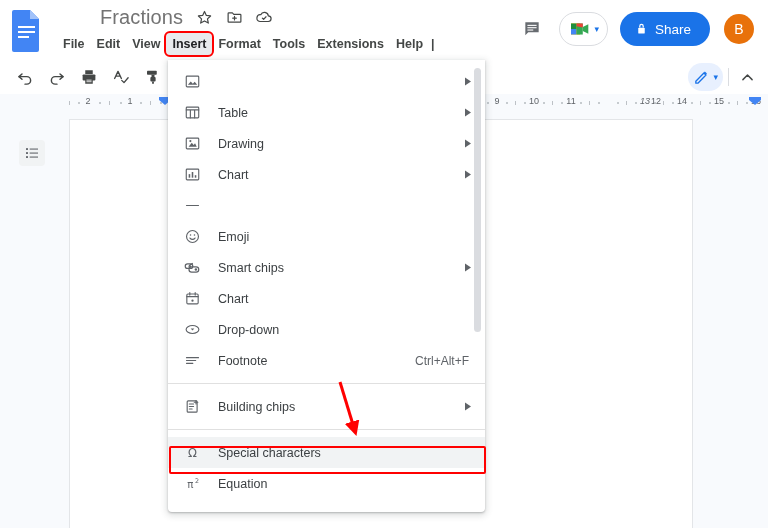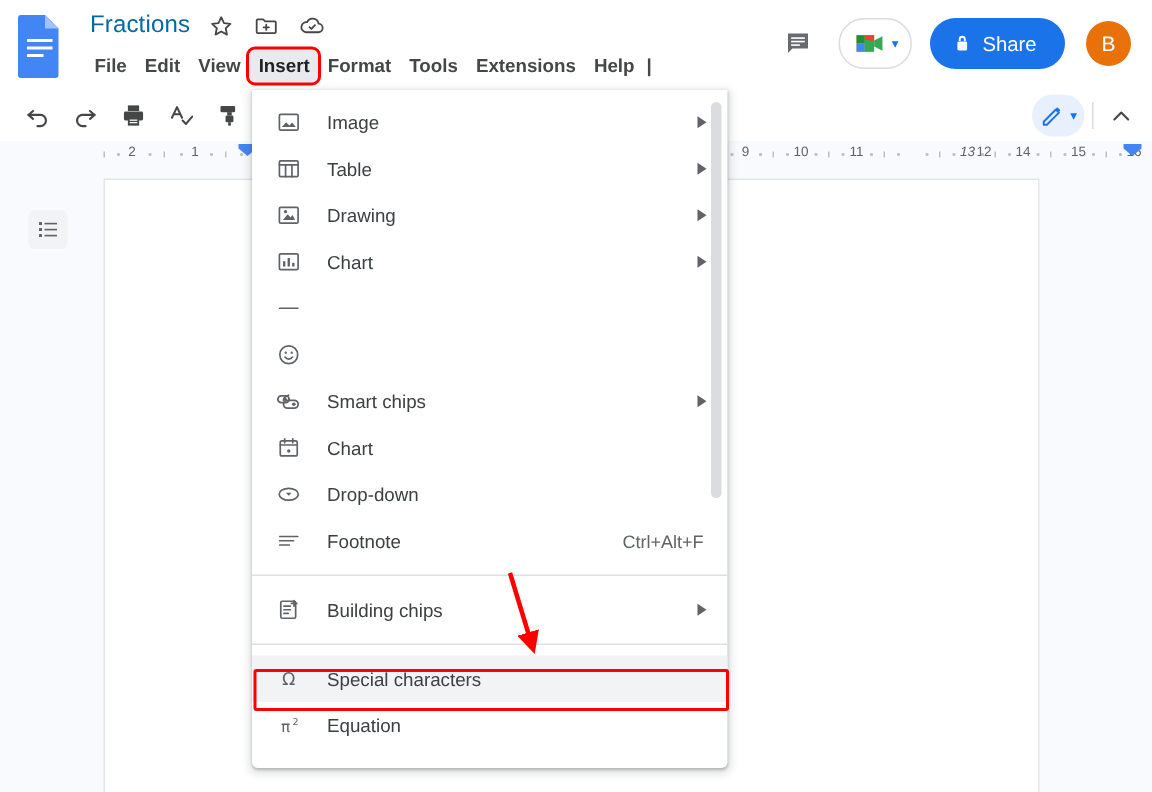--- a/index.html
+++ b/index.html
@@ -14,22 +14,22 @@
   
   .header { position: absolute; top: 0; left: 0; width: 768px; height: 60px; background:#fff; }
 
   .docs-logo {
     position: absolute; left: 10px; top: 8px; width: 33px; height: 44px;
   }
   .docs-logo svg { display:block; }
 
   .title-row { position: absolute; left: 57px; top: 4px; height: 26px; display: flex; align-items: center; }
   .doc-title {
-    font-size: 16px; color: #0369a1; letter-spacing: .1px; white-space: nowrap;
-    padding: 1px 3px; border-radius: 3px;
+    font-size: 20px; color: #737373; letter-spacing: .1px; white-space: nowrap;
+    padding: 1px 3px; border-radius: 3px; margin-left: 40px;
   }
   .title-icon { width: 24px; height: 24px; margin-left: 6px; display:flex; align-items:center; justify-content:center; border-radius:50%; }
   .title-icon svg { display:block; }
 
   .menubar { position: absolute; left: 57px; top: 33px; display: flex; align-items: center; height: 22px; font-weight: bold; }
   .menu-item {
     font-size: 12.5px; color: #444746; padding: 2px 6px; border-radius: 4px;
     white-space: nowrap; line-height: 18px;
   }
   .menu-item.active { background: #e8eaed; color: #202124; }
@@ -347,21 +347,20 @@
 
   <div class="dropdown">
     <div id="menu-list">
         <div class="mrow">
           <span class="mi-icon">
             <svg width="17" height="17" viewBox="0 0 24 24">
               <rect x="3.2" y="4.5" width="17.6" height="15" rx="1.3" stroke="#5f6368" fill="none" stroke-width="1.6" stroke-linejoin="round" stroke-linecap="round"></rect>
               <path d="M5.5 16.5l4-4.6 3 3.2 2.6-2.8 3.6 4.2z" fill="#5f6368" stroke="none"></path>
             </svg>
           </span>
-          <span class="mi-label">Image</span>
           <span class="mi-arrow">
             <svg width="8" height="9" viewBox="0 0 8 9">
               <path d="M1 0.5 L7 4.5 L1 8.5 z" fill="#5f6368"></path>
             </svg>
           </span>
         </div>
         <div class="mrow">
           <span class="mi-icon">
             <svg width="17" height="17" viewBox="0 0 24 24">
               <rect x="3.2" y="4.5" width="17.6" height="15" rx="1.2" stroke="#5f6368" fill="none" stroke-width="1.6" stroke-linejoin="round" stroke-linecap="round"></rect>
@@ -415,20 +414,21 @@
         </div>
         <div class="mrow">
           <span class="mi-icon">
             <svg width="17" height="17" viewBox="0 0 24 24">
               <circle cx="12" cy="12" r="8.4" stroke="#5f6368" fill="none" stroke-width="1.6" stroke-linejoin="round" stroke-linecap="round"></circle>
               <circle cx="9.2" cy="10" r="1.1" fill="#5f6368"></circle>
               <circle cx="14.8" cy="10" r="1.1" fill="#5f6368"></circle>
               <path d="M8.4 14.2c1 1.3 2.2 1.9 3.6 1.9s2.6-.6 3.6-1.9" stroke="#5f6368" fill="none" stroke-width="1.6" stroke-linejoin="round" stroke-linecap="round"></path>
             </svg>
           </span>
+          <span class="mi-label">Emoji</span>
         </div>
         <div class="mrow">
           <span class="mi-icon">
             <svg width="18" height="18" viewBox="0 0 24 24">
               <rect x="8" y="10.5" width="13" height="7" rx="3.5" stroke="#5f6368" fill="none" stroke-width="1.6" stroke-linejoin="round" stroke-linecap="round"></rect>
               <circle cx="17.2" cy="14" r="1.6" fill="#5f6368"></circle>
               <path d="M8 10.5a3.5 3.5 0 0 1 1.5-2.9l3-1.6" stroke="#5f6368" fill="none" stroke-width="1.6" stroke-linejoin="round" stroke-linecap="round"></path>
               <rect x="3" y="6.5" width="10" height="6" rx="3" stroke="#5f6368" fill="none" stroke-width="1.6" stroke-linejoin="round" stroke-linecap="round"></rect>
               <circle cx="9.6" cy="9.5" r="1.3" fill="#5f6368"></circle>
             </svg>

